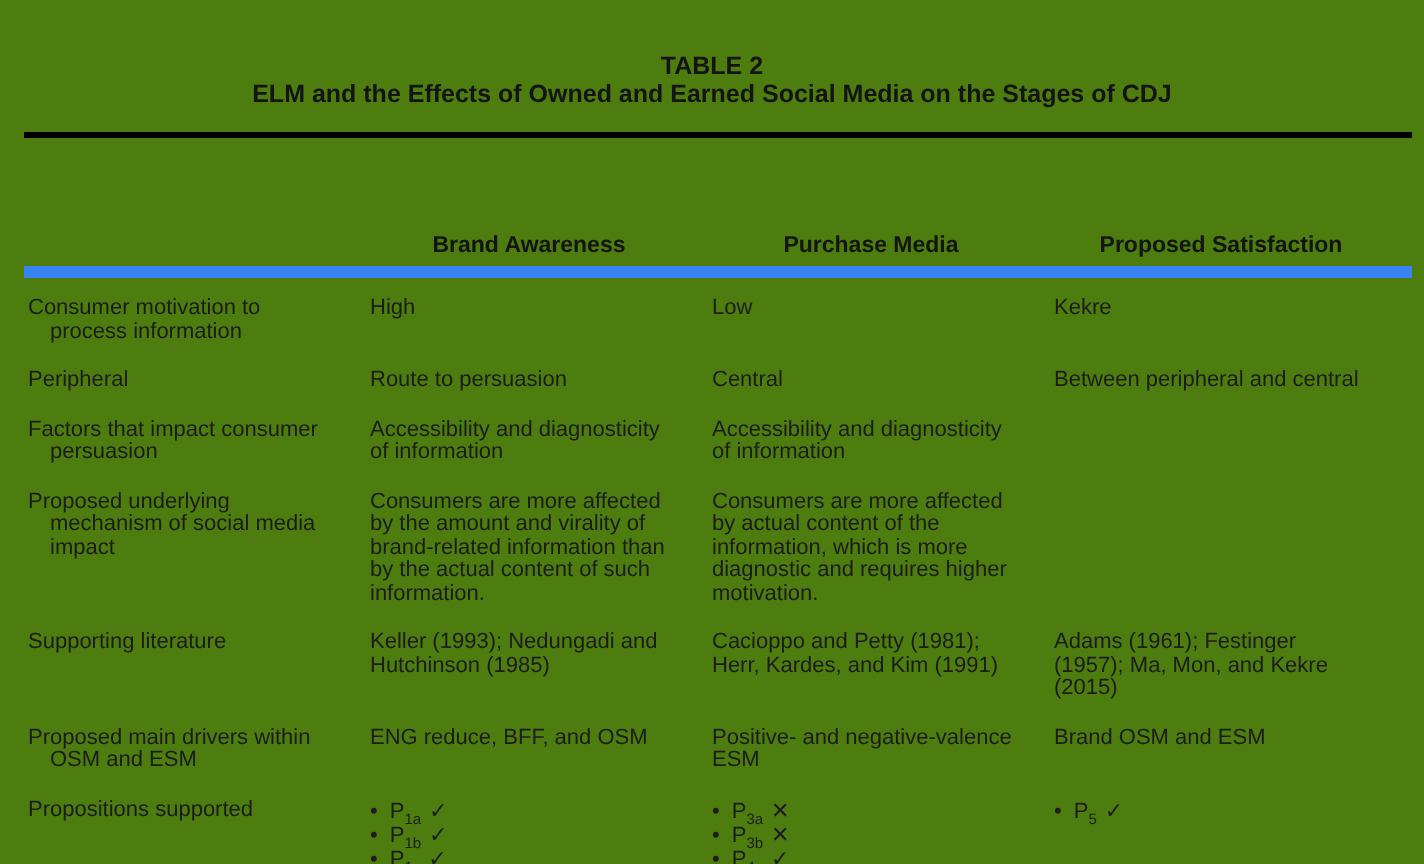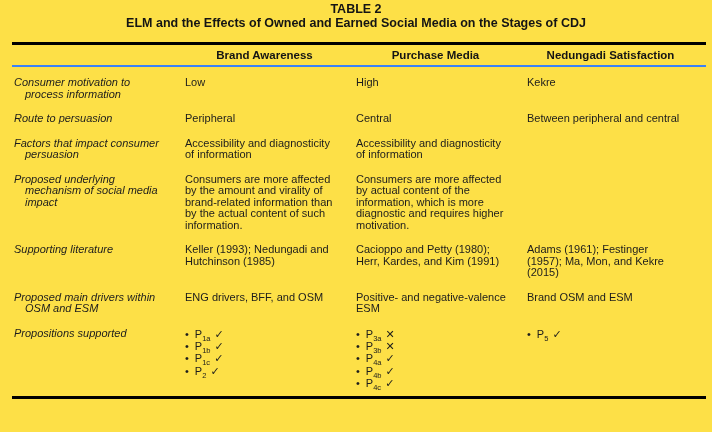--- a/index.html
+++ b/index.html
@@ -3,86 +3,87 @@
 <meta charset="utf-8">
 <style>
   * { margin: 0; padding: 0; box-sizing: border-box; }
   html, body { background: #ffffff; }
   body {
     width: 712px; height: 432px;
     font-family: "Liberation Sans", "DejaVu Sans", sans-serif;
     color: #1c1c1c;
     overflow: hidden;
   }
-  .page { width: 712px; height: 432px; padding-top: 2px; background: #fde047; }
+  .page { width: 712px; height: 432px; padding-top: 26px; background: #4d7c0f; }
   .title-block { text-align: center; }
   .tbl-title, .tbl-subtitle {
     font-weight: bold; font-size: 12.5px; line-height: 14px; color: #141414;
   }
   .tbl {
     margin: 12px 6px 0 12px;
     border-top: 3px solid #000;
     border-bottom: 3px solid #000;
   }
   .thead {
     display: grid;
     grid-template-columns: 171px 171px 171px 179px;
-    border-bottom: 2px solid #3b82f6;
+    border-bottom: 6px solid #3b82f6;
     padding: 4px 0 4px 2px;
+    margin-top: 44px;
   }
   .hcell {
     font-weight: bold; font-size: 11.5px; line-height: 12px;
     text-align: center; padding-right: 12px; color: #141414;
   }
   .tbody { padding: 10px 0 6px 2px; }
   .trow {
     display: grid;
     grid-template-columns: 171px 171px 171px 179px;
     margin-bottom: 13px;
   }
   .trow:last-child { margin-bottom: 0; }
   .cell {
     font-size: 11px; line-height: 11.5px;
     padding-right: 10px;
     white-space: pre-line;
   }
-  .cell.label { padding-left: 11px; text-indent: -11px; font-style: italic; }
+  .cell.label { padding-left: 11px; text-indent: -11px; }
   .prop { white-space: normal; line-height: 12.4px; }
   .bullet { margin-right: 6px; }
   .prop sub { font-size: 7.5px; line-height: 0; text-align: center; }
   .mark { margin-left: 4px; }
   .mark.check { font-weight: bold; }
 </style>
 </head>
 <body>
 
 <div class="page">
   <div class="title-block">
     <div class="tbl-title">TABLE 2</div>
     <div class="tbl-subtitle">ELM and the Effects of Owned and Earned Social Media on the Stages of CDJ</div>
   </div>
 
   <div class="tbl">
     <div class="thead">
       <div class="hcell"></div>
       <div class="hcell">Brand Awareness</div>
       <div class="hcell">Purchase Media</div>
-      <div class="hcell">Nedungadi Satisfaction</div>
+      <div class="hcell">Proposed Satisfaction</div>
     </div>
     <div class="tbody">
         <div class="trow">
           <div class="cell label">Consumer motivation to
 process information</div>
+          <div class="cell">High</div>
           <div class="cell">Low</div>
-          <div class="cell">High</div>
           <div class="cell">Kekre</div>
         </div>
         <div class="trow">
+          <div class="cell">Peripheral</div>
           <div class="cell label">Route to persuasion</div>
-          <div class="cell">Peripheral</div>
           <div class="cell">Central</div>
           <div class="cell">Between peripheral and central</div>
         </div>
         <div class="trow">
           <div class="cell label">Factors that impact consumer
 persuasion</div>
           <div class="cell">Accessibility and diagnosticity
 of information</div>
           <div class="cell">Accessibility and diagnosticity
 of information</div>
@@ -99,30 +100,30 @@
           <div class="cell">Consumers are more affected
 by actual content of the
 information, which is more
 diagnostic and requires higher
 motivation.</div>
         </div>
         <div class="trow">
           <div class="cell label">Supporting literature</div>
           <div class="cell">Keller (1993); Nedungadi and
 Hutchinson (1985)</div>
-          <div class="cell">Cacioppo and Petty (1980);
+          <div class="cell">Cacioppo and Petty (1981);
 Herr, Kardes, and Kim (1991)</div>
           <div class="cell">Adams (1961); Festinger
 (1957); Ma, Mon, and Kekre
 (2015)</div>
         </div>
         <div class="trow">
           <div class="cell label">Proposed main drivers within
 OSM and ESM</div>
-          <div class="cell">ENG drivers, BFF, and OSM</div>
+          <div class="cell">ENG reduce, BFF, and OSM</div>
           <div class="cell">Positive- and negative-valence
 ESM</div>
           <div class="cell">Brand OSM and ESM</div>
         </div>
         <div class="trow">
           <div class="cell label">Propositions supported</div>
           <div class="cell"><div class="prop"><span class="bullet">•</span><span class="psym">P<sub>1a</sub></span><span class="mark check">✓</span></div><div class="prop"><span class="bullet">•</span><span class="psym">P<sub>1b</sub></span><span class="mark check">✓</span></div><div class="prop"><span class="bullet">•</span><span class="psym">P<sub>1c</sub></span><span class="mark check">✓</span></div><div class="prop"><span class="bullet">•</span><span class="psym">P<sub>2</sub></span><span class="mark check">✓</span></div></div>
           <div class="cell"><div class="prop"><span class="bullet">•</span><span class="psym">P<sub>3a</sub></span><span class="mark">✕</span></div><div class="prop"><span class="bullet">•</span><span class="psym">P<sub>3b</sub></span><span class="mark">✕</span></div><div class="prop"><span class="bullet">•</span><span class="psym">P<sub>4a</sub></span><span class="mark check">✓</span></div><div class="prop"><span class="bullet">•</span><span class="psym">P<sub>4b</sub></span><span class="mark check">✓</span></div><div class="prop"><span class="bullet">•</span><span class="psym">P<sub>4c</sub></span><span class="mark check">✓</span></div></div>
           <div class="cell"><div class="prop"><span class="bullet">•</span><span class="psym">P<sub>5</sub></span><span class="mark check">✓</span></div></div>
         </div>

